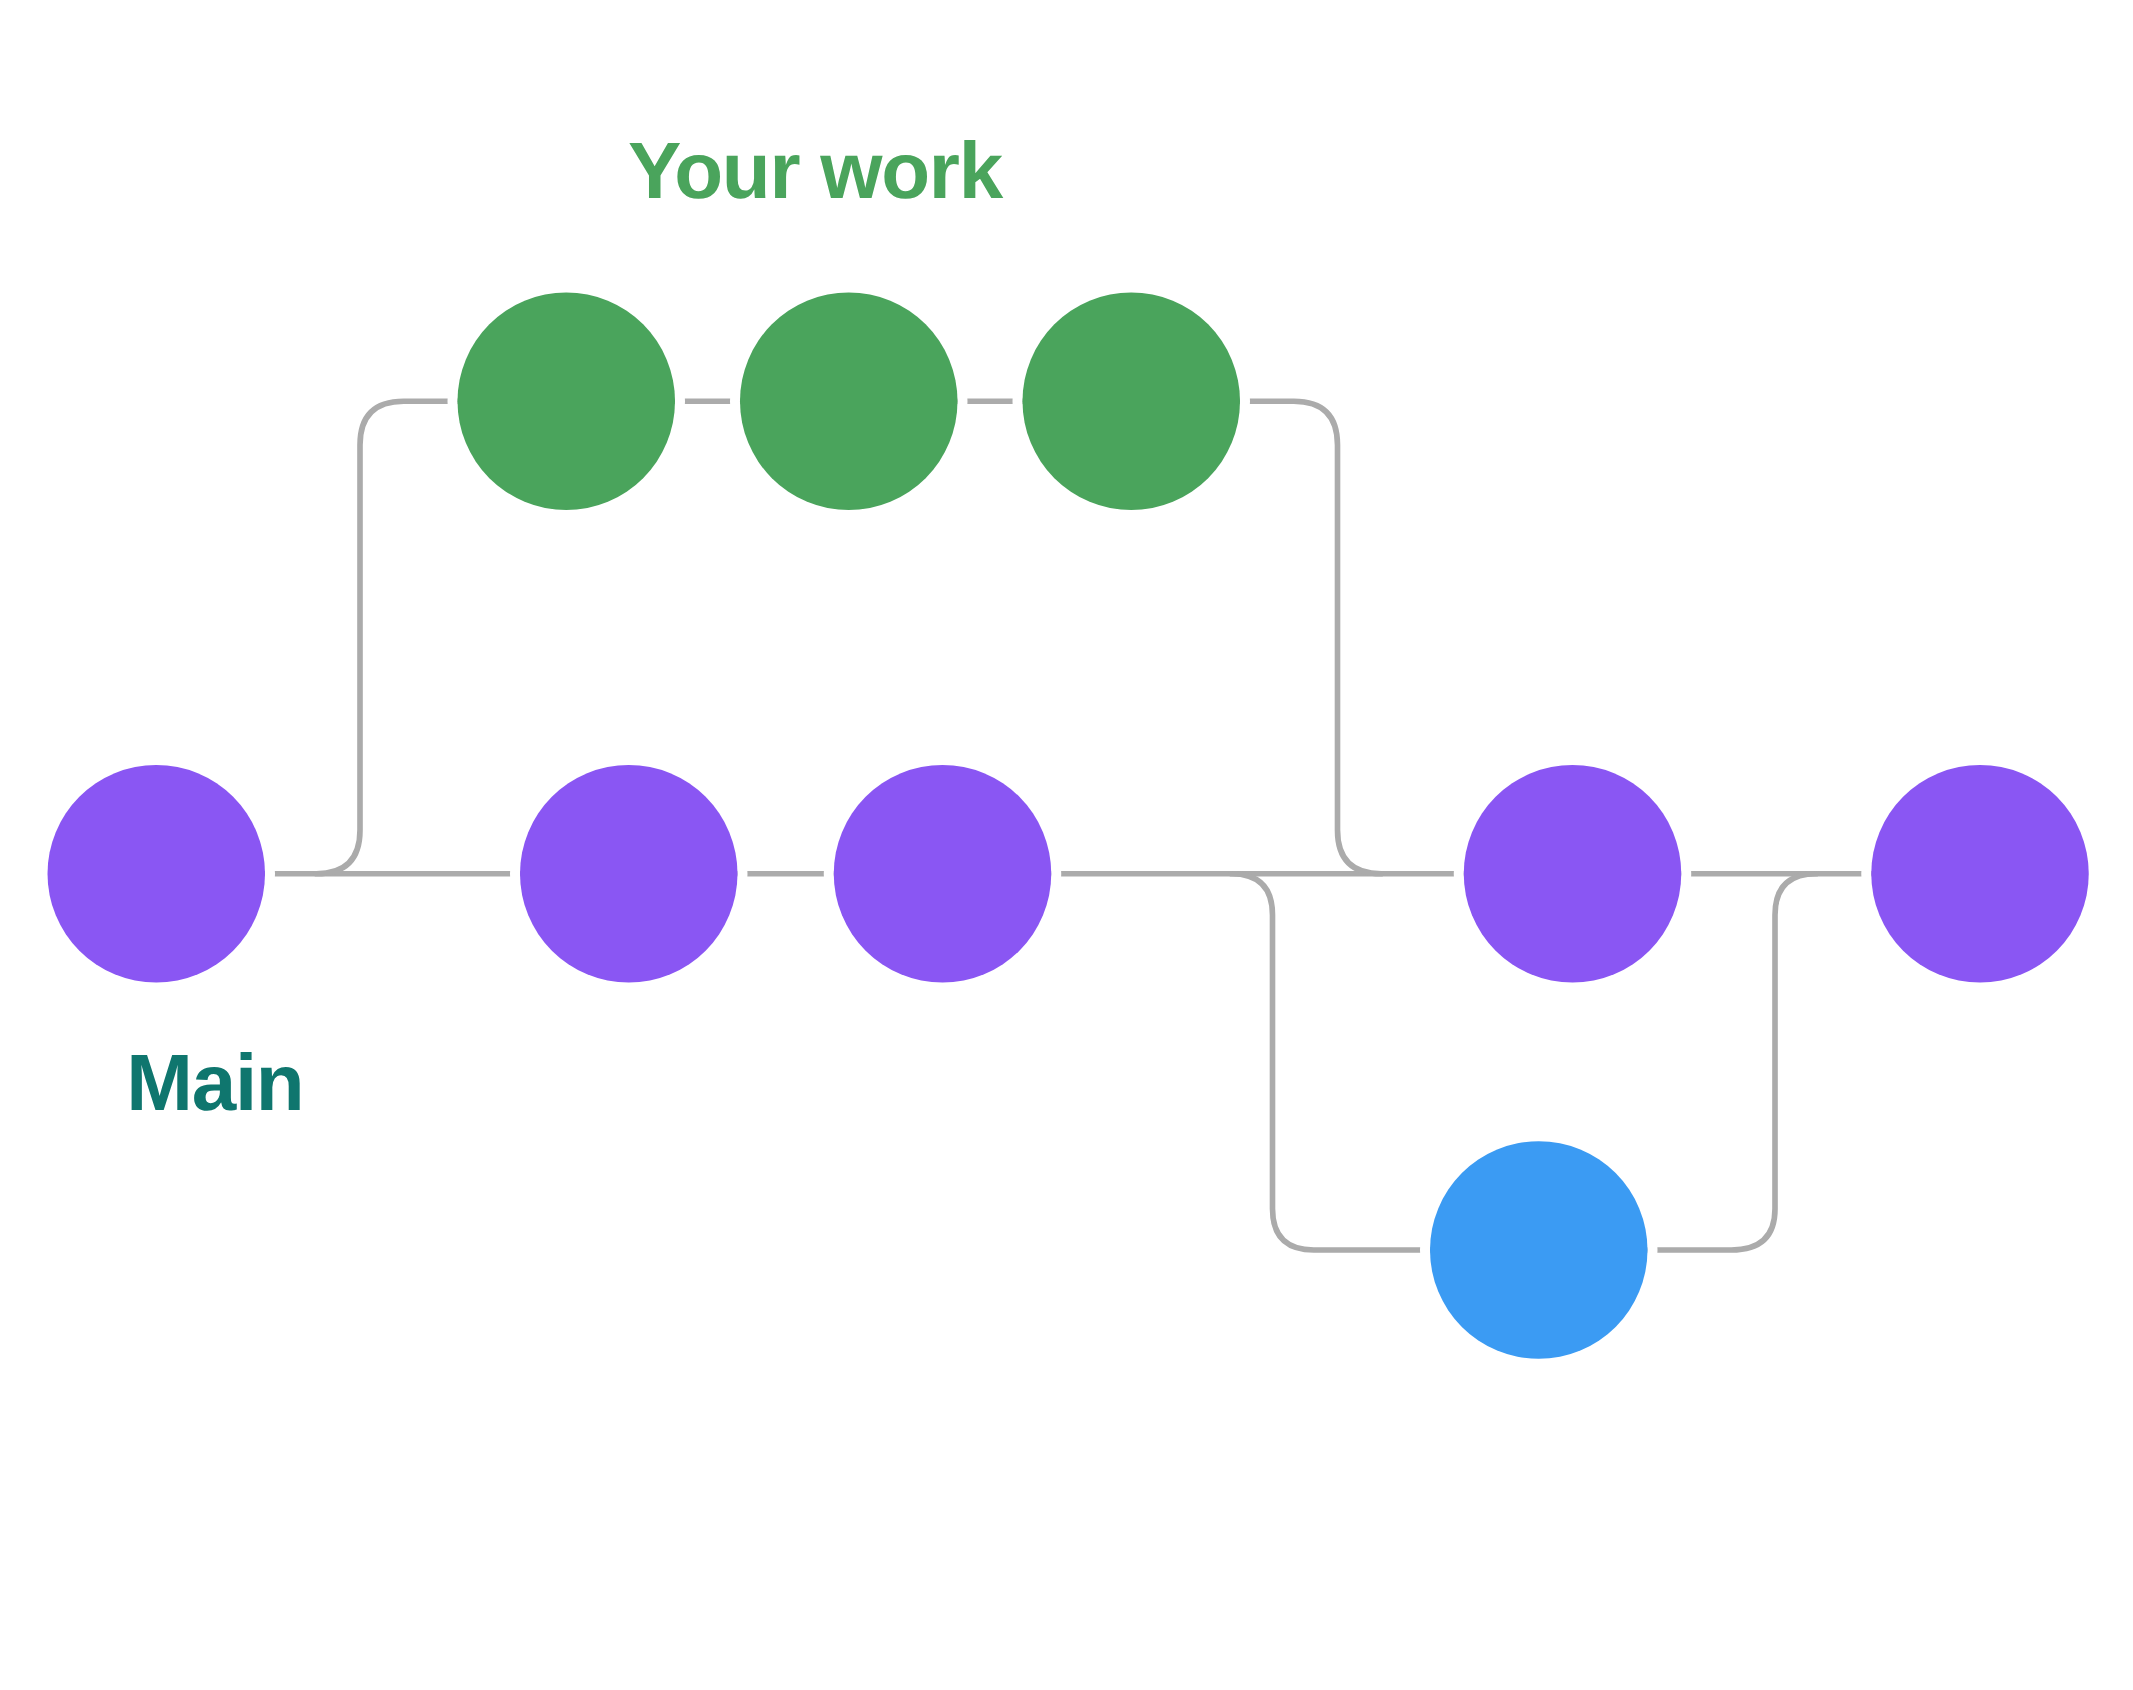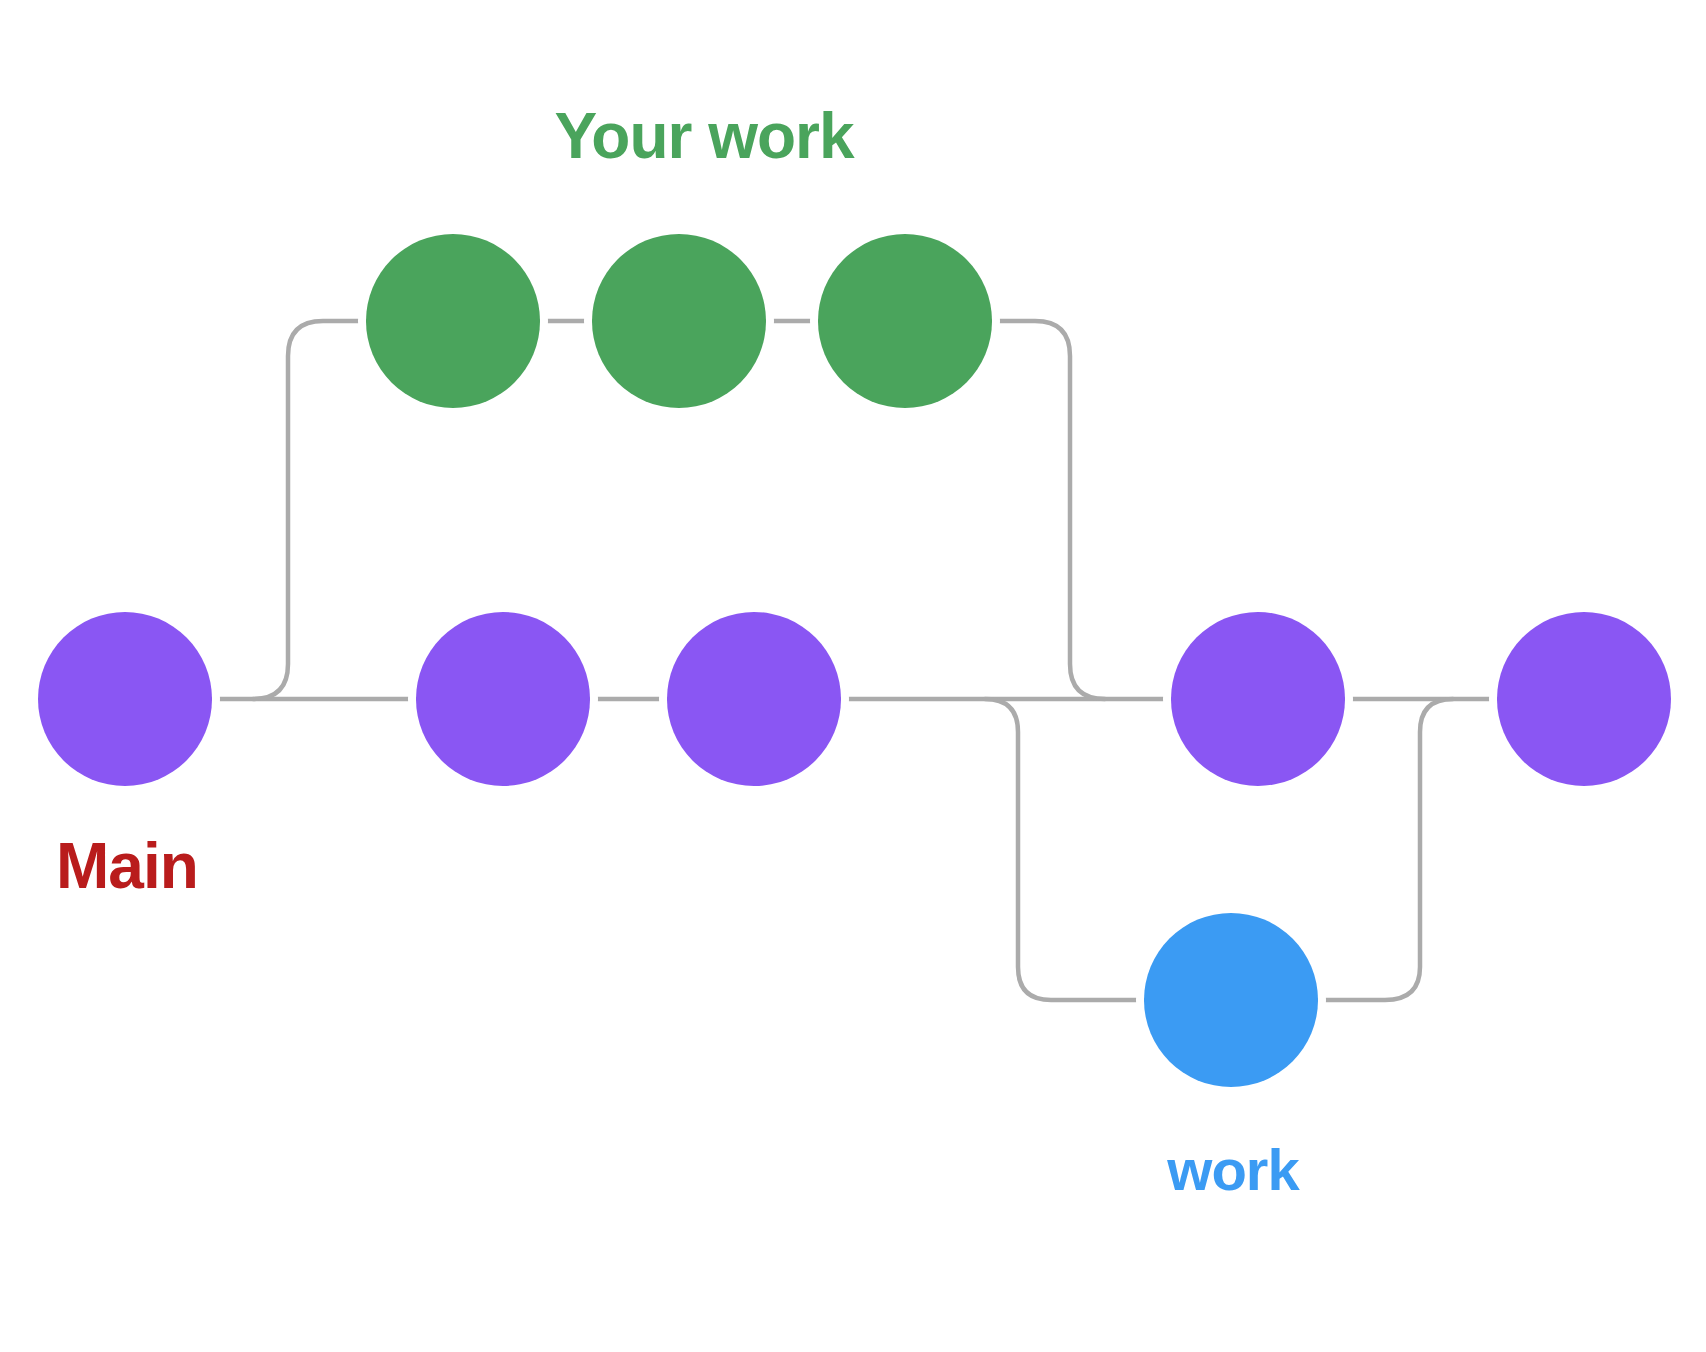--- a/index.html
+++ b/index.html
@@ -1,20 +1,20 @@
 <!DOCTYPE html>
 <html><head>
 <meta charset="utf-8">
 <style>
   html,body{margin:0;padding:0;background:#ffffff;}
   body{width:1706px;height:1352px;overflow:hidden;font-family:"Liberation Sans",sans-serif;}
   .stage{position:relative;width:1706px;height:1352px;background:#ffffff;}
   .stage svg{position:absolute;left:0;top:0;width:1706px;height:1352px;display:block;}
   .lbl{position:absolute;font-weight:700;letter-spacing:-1px;white-space:nowrap;}
-  .lbl-your-work{left:704px;top:104px;transform:translateX(-50%);font-size:64px;line-height:64px;}
+  .lbl-your-work{left:652px;top:104px;transform:translateX(-50%);font-size:64px;line-height:64px;}
   .lbl-main{left:56px;top:834px;font-size:64px;line-height:64px;}
   .lbl-another{left:1233px;top:1124px;transform:translateX(-50%);font-size:58px;line-height:92px;text-align:center;}
 </style>
 </head>
 <body>
 
 <div class="stage">
   <svg xmlns="http://www.w3.org/2000/svg" viewBox="0 0 1706 1352">
       <path d="M 125 699 L 1584 699" fill="none" stroke="#ABABAB" stroke-width="4.5" stroke-linecap="round"></path>
       <path d="M 253 699 Q 288 699 288 664 L 288 356 Q 288 321 323 321 L 1035 321 Q 1070 321 1070 356 L 1070 664 Q 1070 699 1105 699" fill="none" stroke="#ABABAB" stroke-width="4.5" stroke-linecap="round"></path>
@@ -34,18 +34,17 @@
       <circle cx="679" cy="321" r="91" fill="none" stroke="#FFFFFF" stroke-width="8"></circle>
       <circle cx="679" cy="321" r="87" fill="#4AA45C"></circle>
       <circle cx="905" cy="321" r="91" fill="none" stroke="#FFFFFF" stroke-width="8"></circle>
       <circle cx="905" cy="321" r="87" fill="#4AA45C"></circle>
       <circle cx="1231" cy="1000" r="91" fill="none" stroke="#FFFFFF" stroke-width="8"></circle>
       <circle cx="1231" cy="1000" r="87" fill="#3B9BF3"></circle>
     </svg>
 
   <div class="lbl lbl-your-work" style="color: rgb(74, 164, 92);">Your work</div>
 
-  <div class="lbl lbl-main" style="color: #b91c1c;">Main</div>
+  <div class="lbl lbl-main" style="color: #0f766e; margin-left: 45px;">Main</div>
 
   <div class="lbl lbl-another" style="color: rgb(59, 155, 243);">
-    <div>work</div>
   </div>
 </div>
 
 </body></html>

